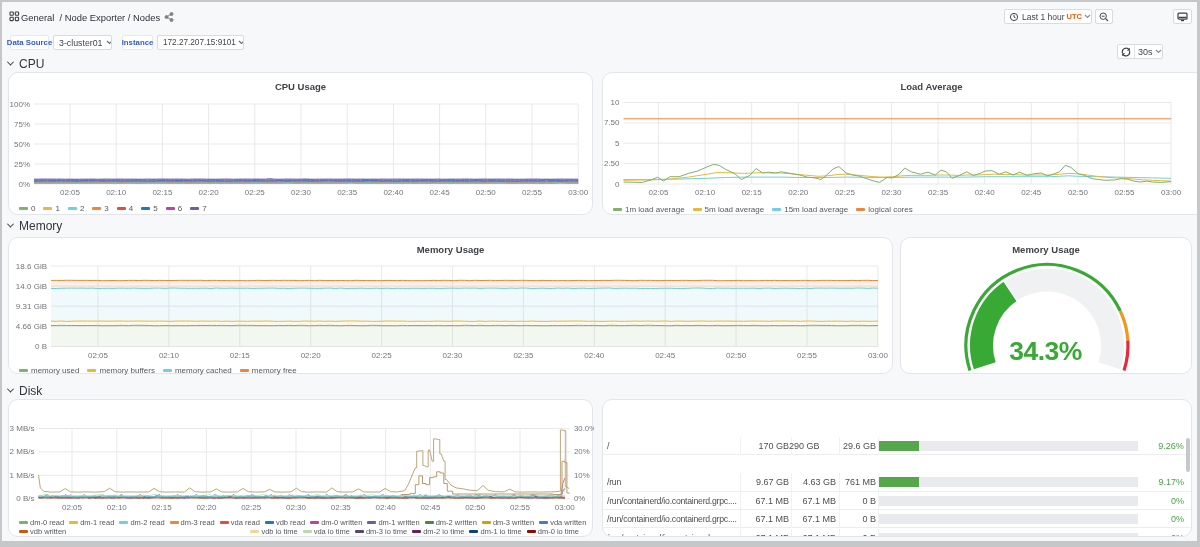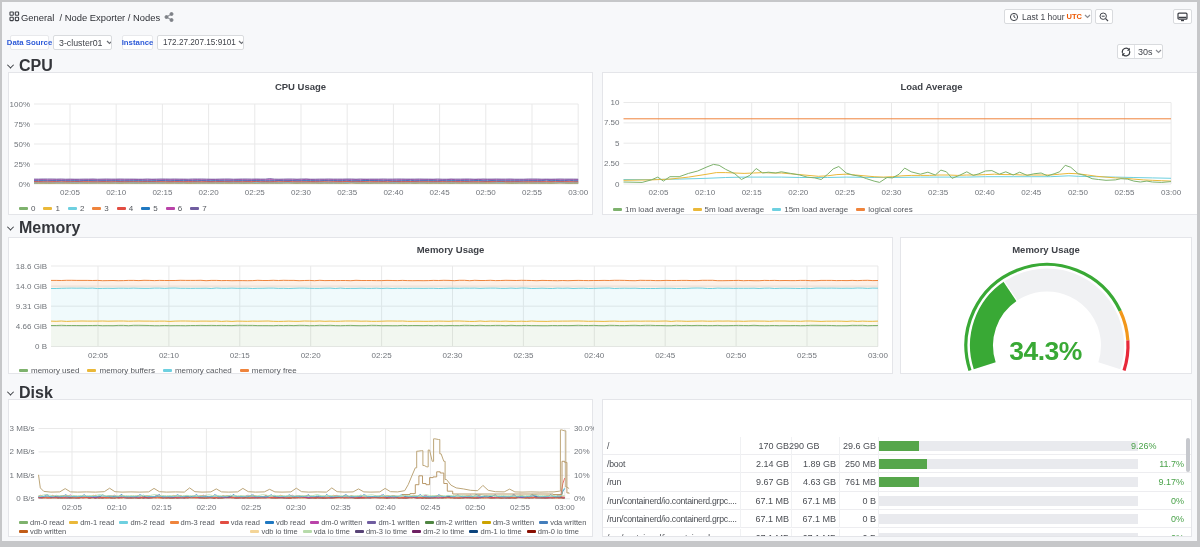--- a/index.html
+++ b/index.html
@@ -1,19 +1,19 @@
 <!DOCTYPE html>
 <html><head><meta charset="utf-8"><style>
 * { margin:0; padding:0; box-sizing:border-box; }
 body { font-family:"Liberation Sans",sans-serif; width:1200px; height:547px; background:#c6c7c9; overflow:hidden; position:relative; }
 #app { position:absolute; left:0; top:0; width:1200px; height:547px; background:#f7f8fa; overflow:hidden; }
 .frame { position:absolute; background:#c6c7c9; z-index:50; }
-.panel { position:absolute; background:#fff; border:1px solid #e4e5e9; border-radius:0; }
+.panel { position:absolute; background:#fff; border:1px solid #e4e5e9; border-radius:10px; }
 .ptitle { position:absolute; width:100%; text-align:center; font-size:9.5px; font-weight:bold; color:#3f4248; }
-.rowhdr { position:absolute; font-size:16px; font-weight:bold; color:#33353a;text-align:center; }
+.rowhdr { position:absolute; font-size:12px; font-weight:normal; color:#33353a;text-align:center; }
 .chev { display:inline-block; width:5px; height:5px; border-left:1.4px solid #33353a; border-bottom:1.4px solid #33353a; transform:rotate(-45deg) translate(1px,-1px); margin-right:6px; vertical-align:2px; }
 .li { display:inline-flex; align-items:center; margin-right:8px; font-size:8px; color:#55585e; white-space:nowrap; }
 .dash { display:inline-block; height:2.6px; border-radius:1px; margin-right:3px; }
 .legend { position:absolute; white-space:nowrap; }
 .dlg .li { font-size:7.5px; margin-right:5px; }
 .dlg .dash { margin-right:2px; }
 .btn { position:absolute; height:15px; background:#fff; border:1px solid #d9dbde; border-radius:2px; display:flex; align-items:center; font-size:9px; color:#41444b; white-space:nowrap; overflow:hidden; }
 .blbl { position:absolute; height:15px; background:#fff; border:1px solid #e8e9ec; border-radius:2px; display:flex; align-items:center; justify-content:center; font-size:7.8px; font-weight:bold; color:#2e5bd8; white-space:nowrap; }
 .tr { position:absolute; left:0; width:588px; height:18.4px; border-bottom:1px solid #ededf0; }
 .td { position:absolute; top:0; height:18.4px; line-height:18.4px; font-size:9px; color:#4b4e54; overflow:hidden; }
@@ -328,37 +328,21 @@
         <div style="position:absolute;left:275px;top:0;height:18.4px;border-left:1px solid #f0f1f3"></div>
       <div class="td" style="left:4px;width:133px;text-align:left;font-size:8.7px;letter-spacing:-0.25px">/</div>
       <div class="td" style="left:139px;width:47px;text-align:right">170 GB</div>
       <div class="td" style="left:186px;width:47px;">290 GB</div>
       <div class="td" style="left:237px;width:36px;text-align:right">29.6 GB</div>
       <div style="position:absolute;left:276px;top:4px;">
           <div class="barbg">
             <div class="barfill" style="width:40px"></div>
           </div>
         </div>
-      <div class="td" style="right:20px;width:40px;text-align:left;color:#4aa24a">9.26%</div>
-    </div>
-      <div class="tr" style="top:54.9px">
-        <div style="position:absolute;left:137px;top:0;height:18.4px;border-left:1px solid #f0f1f3"></div>
-        <div style="position:absolute;left:188px;top:0;height:18.4px;border-left:1px solid #f0f1f3"></div>
-        <div style="position:absolute;left:236px;top:0;height:18.4px;border-left:1px solid #f0f1f3"></div>
-        <div style="position:absolute;left:275px;top:0;height:18.4px;border-left:1px solid #f0f1f3"></div>
-      <div class="td" style="left:4px;width:133px;text-align:left;font-size:8.7px;letter-spacing:-0.25px">/boot</div>
-      <div class="td" style="left:139px;width:47px;text-align:right">2.14 GB</div>
-      <div class="td" style="left:186px;width:47px;text-align:right">1.89 GB</div>
-      <div class="td" style="left:237px;width:36px;text-align:right">250 MB</div>
-      <div style="position:absolute;left:276px;top:4px;">
-          <div class="barbg">
-            <div class="barfill" style="width:48px"></div>
-          </div>
-        </div>
-      <div class="td" style="right:7px;width:40px;text-align:right;color:#4aa24a">11.7%</div>
+      <div class="td" style="right:0;width:40px;text-align:center;color:#4aa24a">9.26%</div>
     </div>
       <div class="tr" style="top:73.3px">
         <div style="position:absolute;left:137px;top:0;height:18.4px;border-left:1px solid #f0f1f3"></div>
         <div style="position:absolute;left:188px;top:0;height:18.4px;border-left:1px solid #f0f1f3"></div>
         <div style="position:absolute;left:236px;top:0;height:18.4px;border-left:1px solid #f0f1f3"></div>
         <div style="position:absolute;left:275px;top:0;height:18.4px;border-left:1px solid #f0f1f3"></div>
       <div class="td" style="left:4px;width:133px;text-align:left;font-size:8.7px;letter-spacing:-0.25px">/run</div>
       <div class="td" style="left:139px;width:47px;text-align:right">9.67 GB</div>
       <div class="td" style="left:186px;width:47px;text-align:right">4.63 GB</div>
       <div class="td" style="left:237px;width:36px;text-align:right">761 MB</div>

